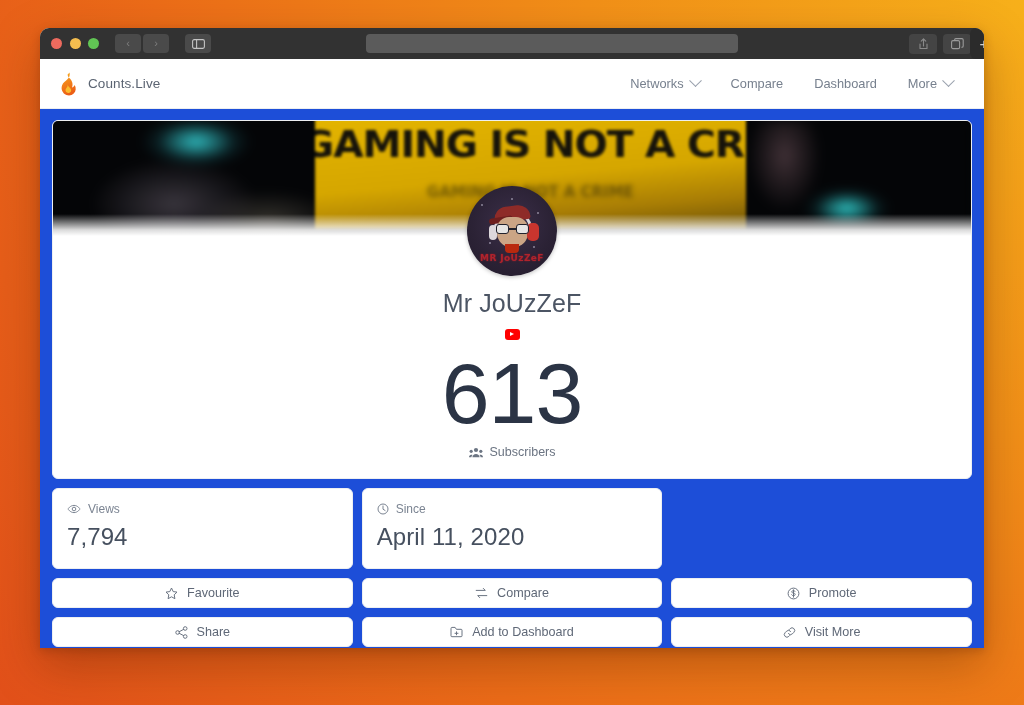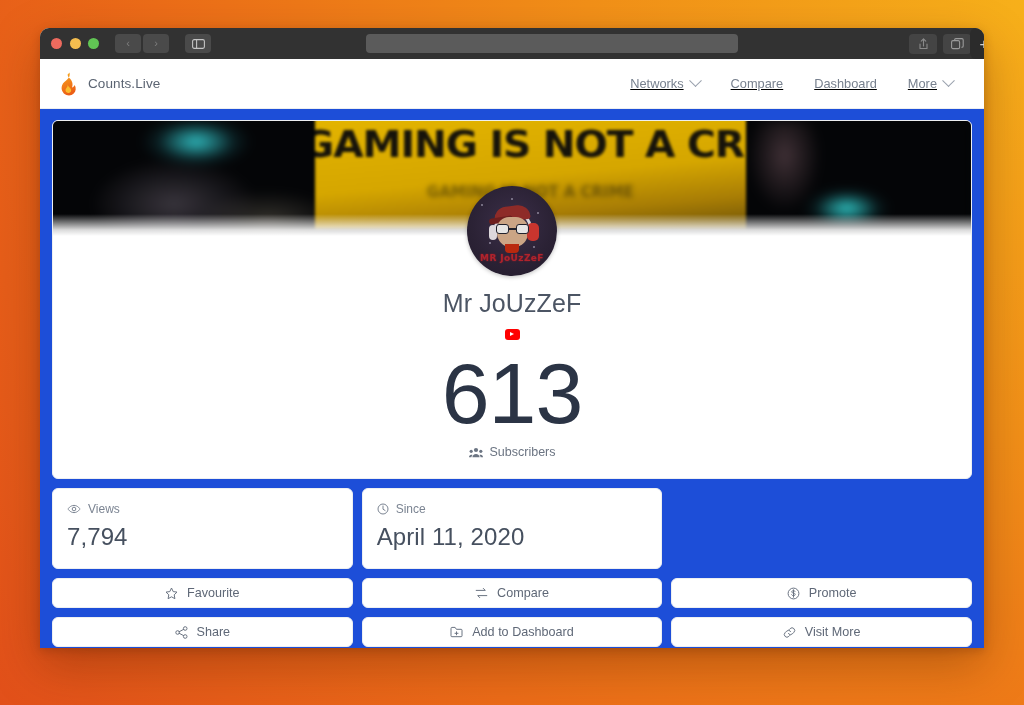--- a/index.html
+++ b/index.html
@@ -137,21 +137,20 @@
   #brand-label {
     font-size: 13.5px;
     color: #5b6472;
     letter-spacing: .1px;
   }
   #main-nav {
     margin-left: auto;
     display: flex;
     align-items: center;
     gap: 31px;
-    text-decoration: underline;
   }
   .nav-item {
     display: flex;
     align-items: center;
     gap: 7px;
     font-size: 12.8px;
     color: #77808e;
     cursor: pointer;
   }
   .caret {

